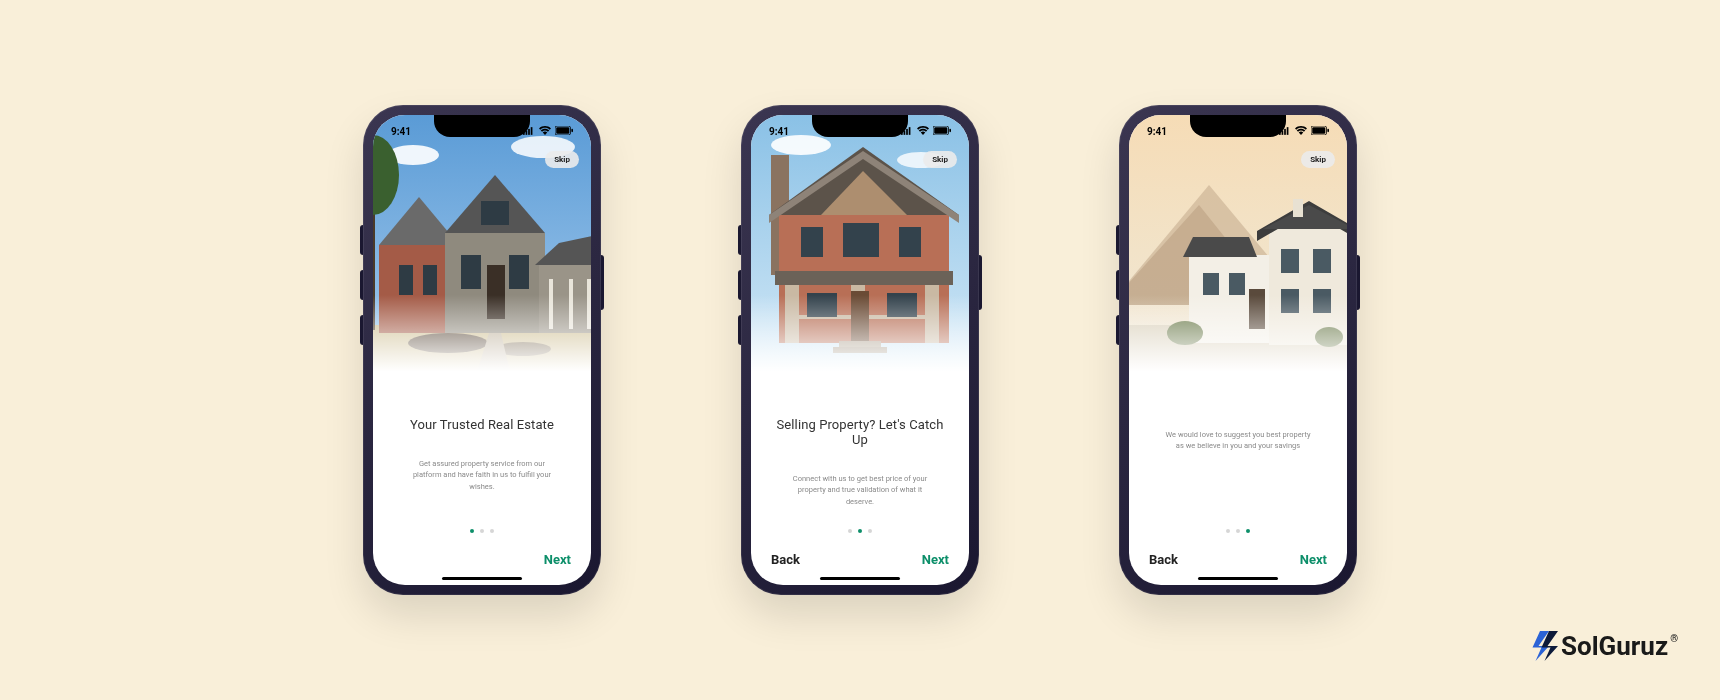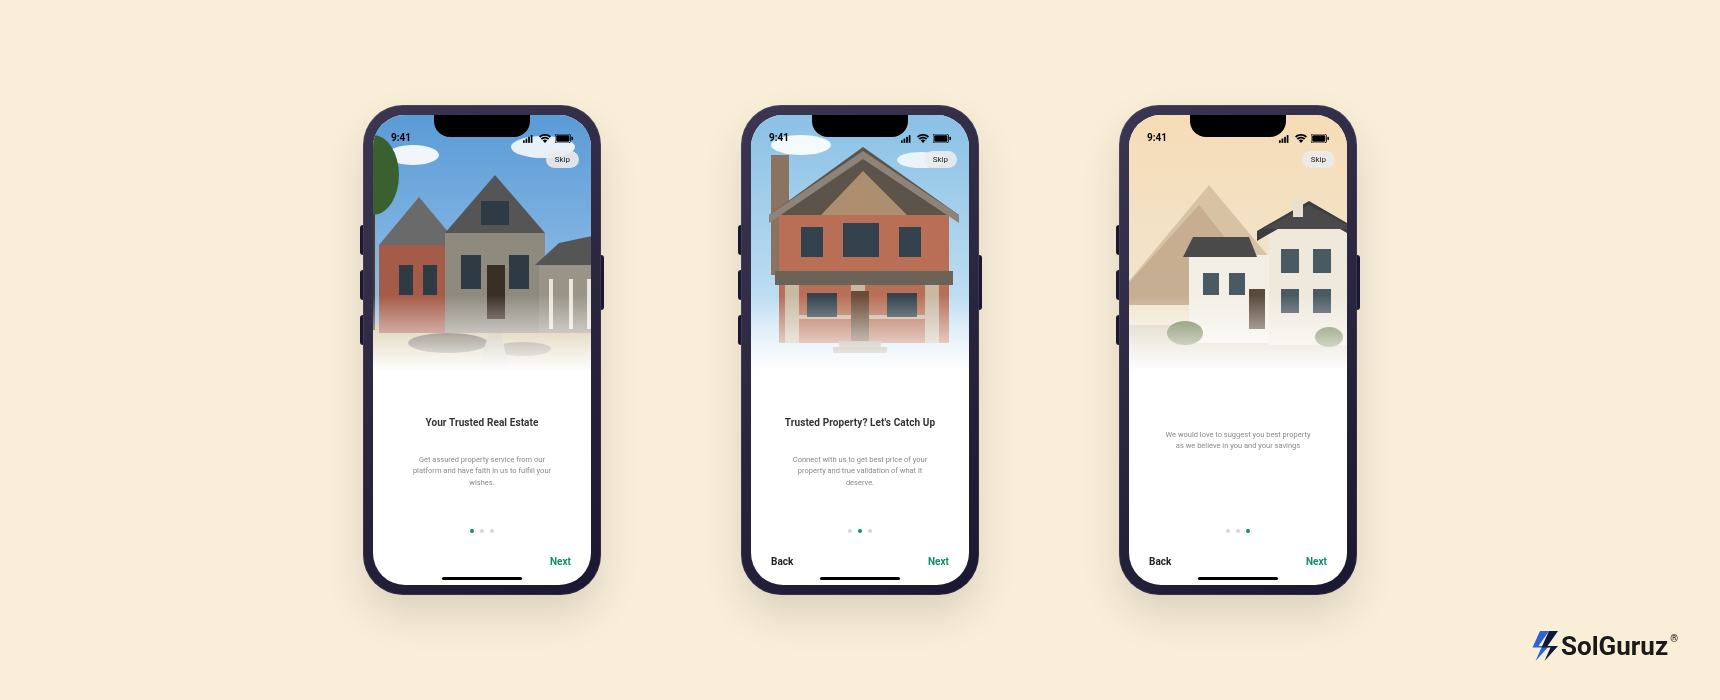--- a/index.html
+++ b/index.html
@@ -56,72 +56,72 @@
     border-radius:0 0 16px 16px;z-index:20;
   }
   .homebar{
     position:absolute;bottom:5px;left:50%;transform:translateX(-50%);
     width:80px;height:3px;border-radius:3px;background:#000;z-index:20;
   }
 
   
   .status{
     position:absolute;top:0;left:0;right:0;height:28px;z-index:15;
-    display:flex;justify-content:space-between;align-items:flex-end;
-    padding:0 18px;color:#000;font-size:10px;font-weight:700;gap:40px;
+    display:flex;justify-content:space-between;align-items:flex-start;
+    padding:11px 18px;color:#000;font-size:10px;font-weight:700;gap:40px;
   }
   .status .right{display:flex;align-items:center;gap:4px}
   .signal-icon,.wifi-icon,.battery-icon{display:inline-block}
   .signal-icon svg,.wifi-icon svg,.battery-icon svg{display:block}
 
   
   .hero{
     height:270px;width:100%;position:relative;flex:0 0 auto;
   }
   .hero .img{
     position:absolute;inset:0;
   }
   .hero .fade{
     position:absolute;left:0;right:0;bottom:0;height:90px;
     background:linear-gradient(to bottom, rgba(255,255,255,0) 0%, #fff 85%);
   }
   .skip{
     position:absolute;top:36px;right:12px;z-index:16;
     background:rgba(235,235,235,.9);color:#222;
-    font-size:8px;font-weight:400;
+    font-size:8px;font-weight:700;
     padding:4px 9px;border-radius:10px;
     cursor:pointer;
   }
 
   
   .content{
     flex:1 1 auto;display:flex;flex-direction:column;align-items:center;
     padding:32px 20px 0;text-align:center;position:relative;
   }
   .title{
-    font-size:10px;font-weight:700;color:#333;margin:0 0 14px;
+    font-size:13px;font-weight:400;color:#333;margin:0 0 14px;
     letter-spacing:.1px;
   }
   .desc{
     font-size:7.5px;line-height:1.5;color:var(--muted);margin:12px;max-width:190px;
   }
 
   .dots{
     position:absolute;left:0;right:0;bottom:52px;
     display:flex;gap:6px;justify-content:center;
   }
   .dot{
     width:4px;height:4px;border-radius:50%;background:#d6d6d6;
   }
   .dot.active{background:var(--accent)}
 
   .nav{
     position:absolute;left:0;right:0;bottom:18px;
     display:flex;justify-content:space-between;align-items:center;
-    padding:0 20px;font-size:10px;font-weight:700;
+    padding:0 20px;font-size:13px;font-weight:700;
   }
   .nav .back{color:#222;cursor:pointer}
   .nav .next{color:var(--accent);cursor:pointer;margin-left:auto}
 
   
   .house-svg{width:100%;height:100%;display:block}
 
   
   .brand{
     position:absolute;right:42px;bottom:36px;
@@ -309,21 +309,21 @@
             <rect x="136" y="178" width="30" height="24" fill="#33424c"></rect>
 
             <rect x="88" y="226" width="42" height="6" fill="#a89a86"></rect>
             <rect x="82" y="232" width="54" height="6" fill="#988a76"></rect>
           </svg>
         </div>
         <div class="fade"></div>
       </div>
 
       <div class="content">
-        <h2 class="title">Trusted Property? Let's Catch Up</h2>
+        <h2 class="title">Selling Property? Let's Catch Up</h2>
         <p class="desc">Connect with us to get best price of your property and true validation of what it deserve.</p>
 
         <div class="dots">
           <span class="dot"></span>
           <span class="dot active"></span>
           <span class="dot"></span>
         </div>
 
         <div class="nav">
           <span class="back">Back</span>

